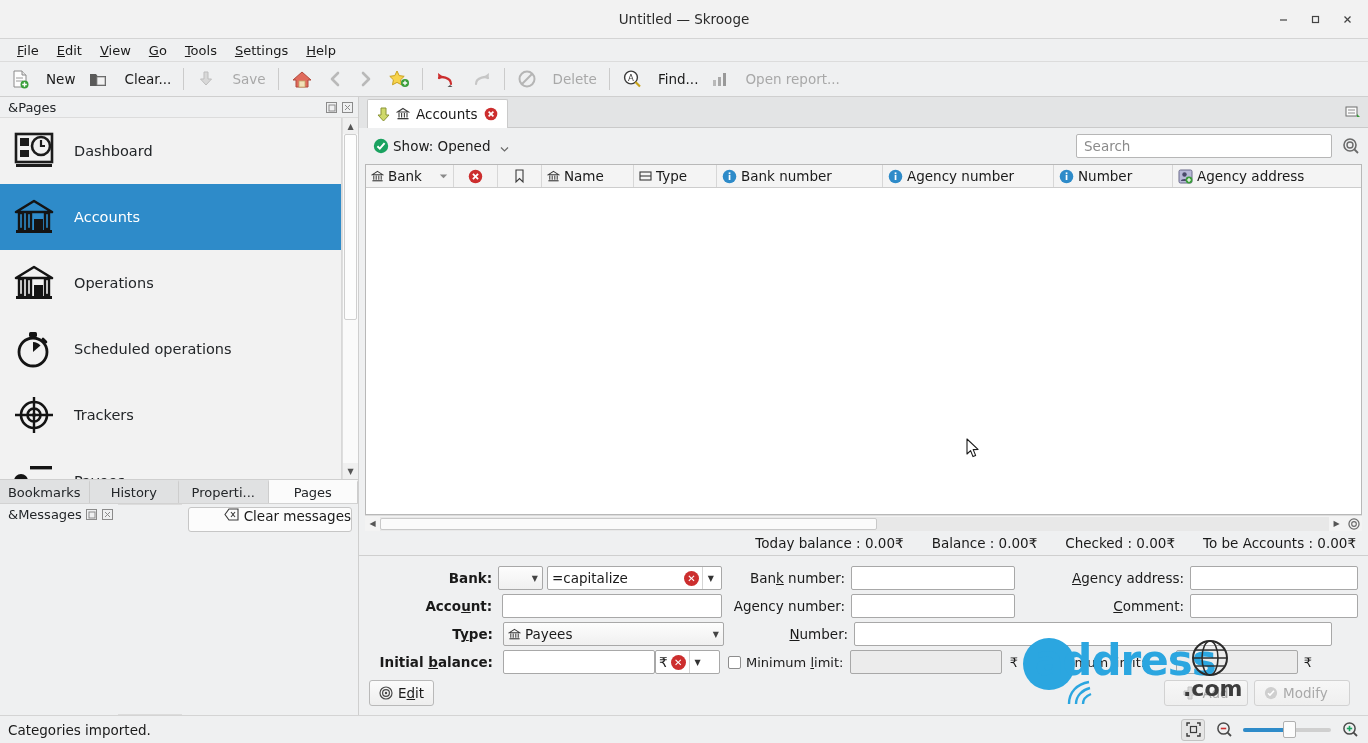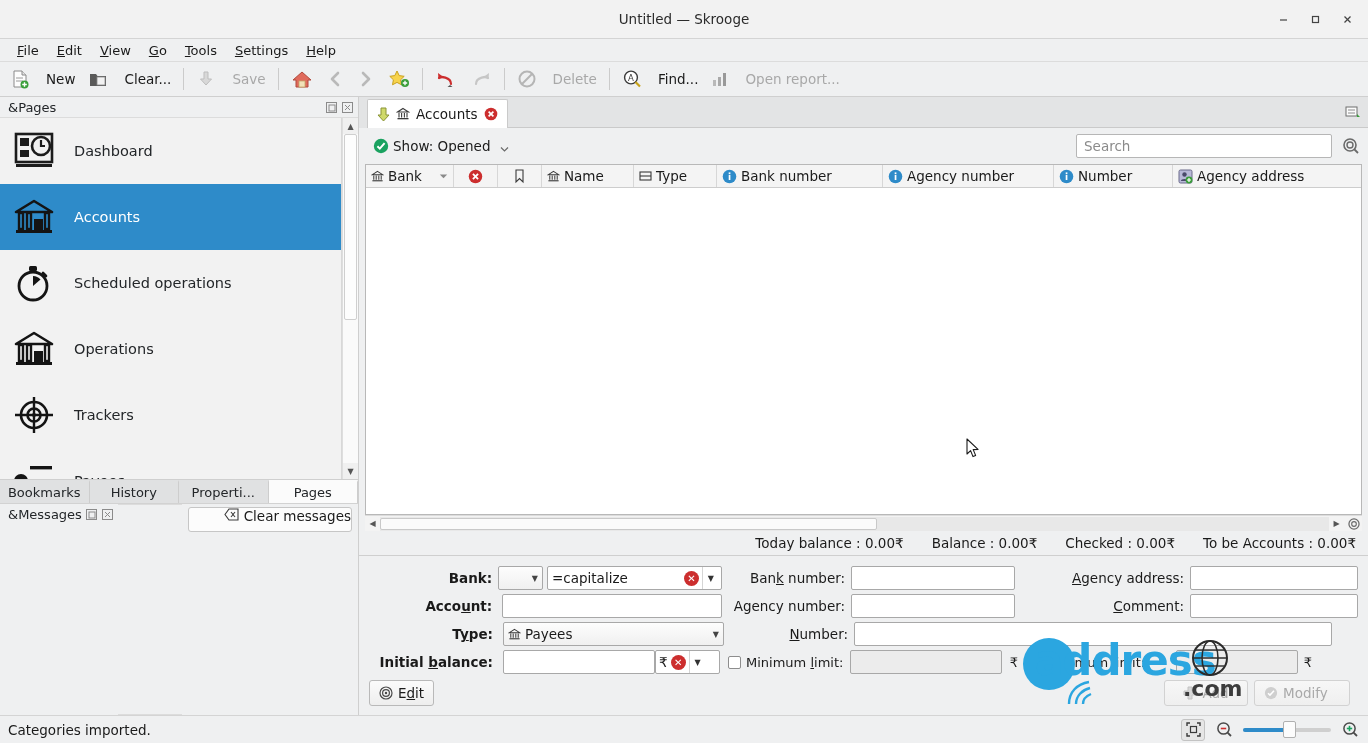--- a/index.html
+++ b/index.html
@@ -379,42 +379,42 @@
                 <rect x="33" y="16" width="4" height="16" fill="none" stroke="#141414" stroke-width="2.4"></rect>
                 <rect x="4" y="33" width="36" height="3" fill="#141414"></rect>
               </svg>
             </span>
             <span>Accounts</span>
           </div>
 
           <div class="page-item">
             <span class="picon">
               <svg width="44" height="40" viewBox="0 0 44 40">
-                <circle cx="21" cy="23" r="14" fill="none" stroke="#141414" stroke-width="2.8"></circle>
-                <rect x="17" y="3" width="8" height="5" rx="1.5" fill="#141414"></rect>
-                <rect x="19.5" y="7" width="3" height="3" fill="#141414"></rect>
-                <path d="M31 10 l3 3" stroke="#141414" stroke-width="2.6" stroke-linecap="round"></path>
-                <path d="M21 23 L21 13 A10 10 0 0 1 28.5 16.5 Z" fill="#141414"></path>
-              </svg>
-            </span>
-            <span>Scheduled operations</span>
-          </div>
-
-          <div class="page-item">
-            <span class="picon">
-              <svg width="44" height="40" viewBox="0 0 44 40">
                 <path d="M22 4 L40 15 H4 Z" fill="none" stroke="#141414" stroke-width="2.6" stroke-linejoin="round"></path>
                 <rect x="7" y="16" width="4" height="16" fill="none" stroke="#141414" stroke-width="2.4"></rect>
                 <rect x="15" y="16" width="4" height="16" fill="none" stroke="#141414" stroke-width="2.4"></rect>
                 <rect x="22" y="22" width="9" height="11" fill="#141414"></rect>
                 <rect x="33" y="16" width="4" height="16" fill="none" stroke="#141414" stroke-width="2.4"></rect>
                 <rect x="4" y="33" width="36" height="3" fill="#141414"></rect>
               </svg>
             </span>
             <span>Operations</span>
+          </div>
+
+          <div class="page-item">
+            <span class="picon">
+              <svg width="44" height="40" viewBox="0 0 44 40">
+                <circle cx="21" cy="23" r="14" fill="none" stroke="#141414" stroke-width="2.8"></circle>
+                <rect x="17" y="3" width="8" height="5" rx="1.5" fill="#141414"></rect>
+                <rect x="19.5" y="7" width="3" height="3" fill="#141414"></rect>
+                <path d="M31 10 l3 3" stroke="#141414" stroke-width="2.6" stroke-linecap="round"></path>
+                <path d="M21 23 L21 13 A10 10 0 0 1 28.5 16.5 Z" fill="#141414"></path>
+              </svg>
+            </span>
+            <span>Scheduled operations</span>
           </div>
 
           <div class="page-item">
             <span class="picon">
               <svg width="44" height="40" viewBox="0 0 44 40">
                 <circle cx="22" cy="20" r="13" fill="none" stroke="#141414" stroke-width="2.6"></circle>
                 <circle cx="22" cy="20" r="6.5" fill="none" stroke="#141414" stroke-width="2.6"></circle>
                 <circle cx="22" cy="20" r="2" fill="#141414"></circle>
                 <line x1="22" y1="2" x2="22" y2="38" stroke="#141414" stroke-width="2.4"></line>
                 <line x1="3" y1="20" x2="41" y2="20" stroke="#141414" stroke-width="2.4"></line>

